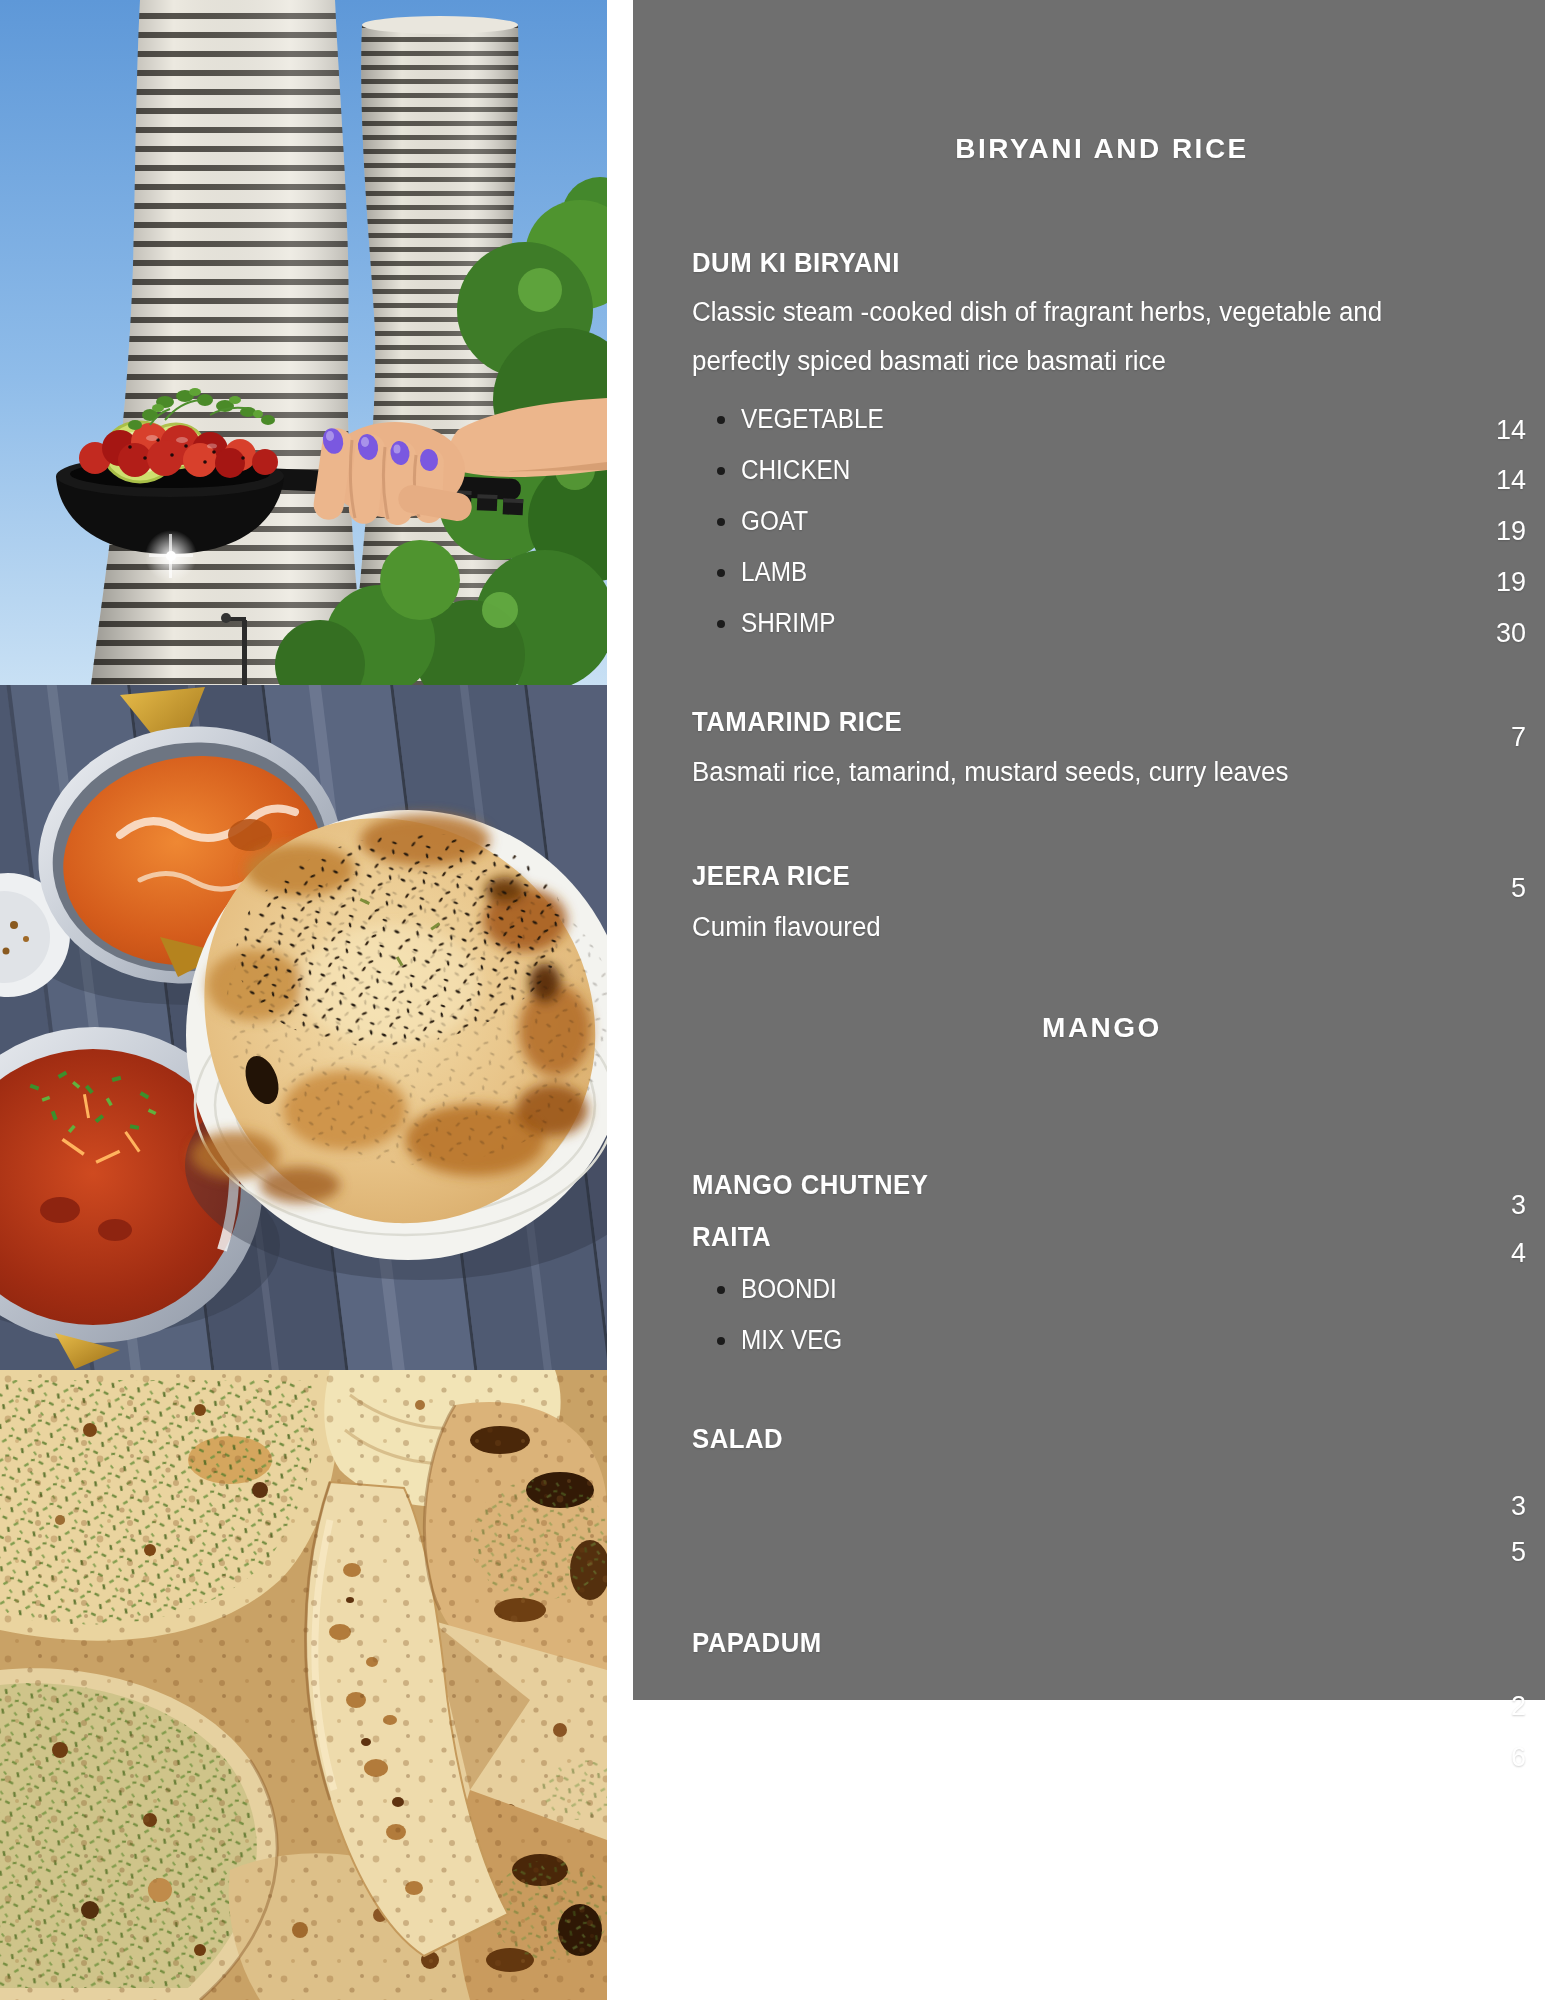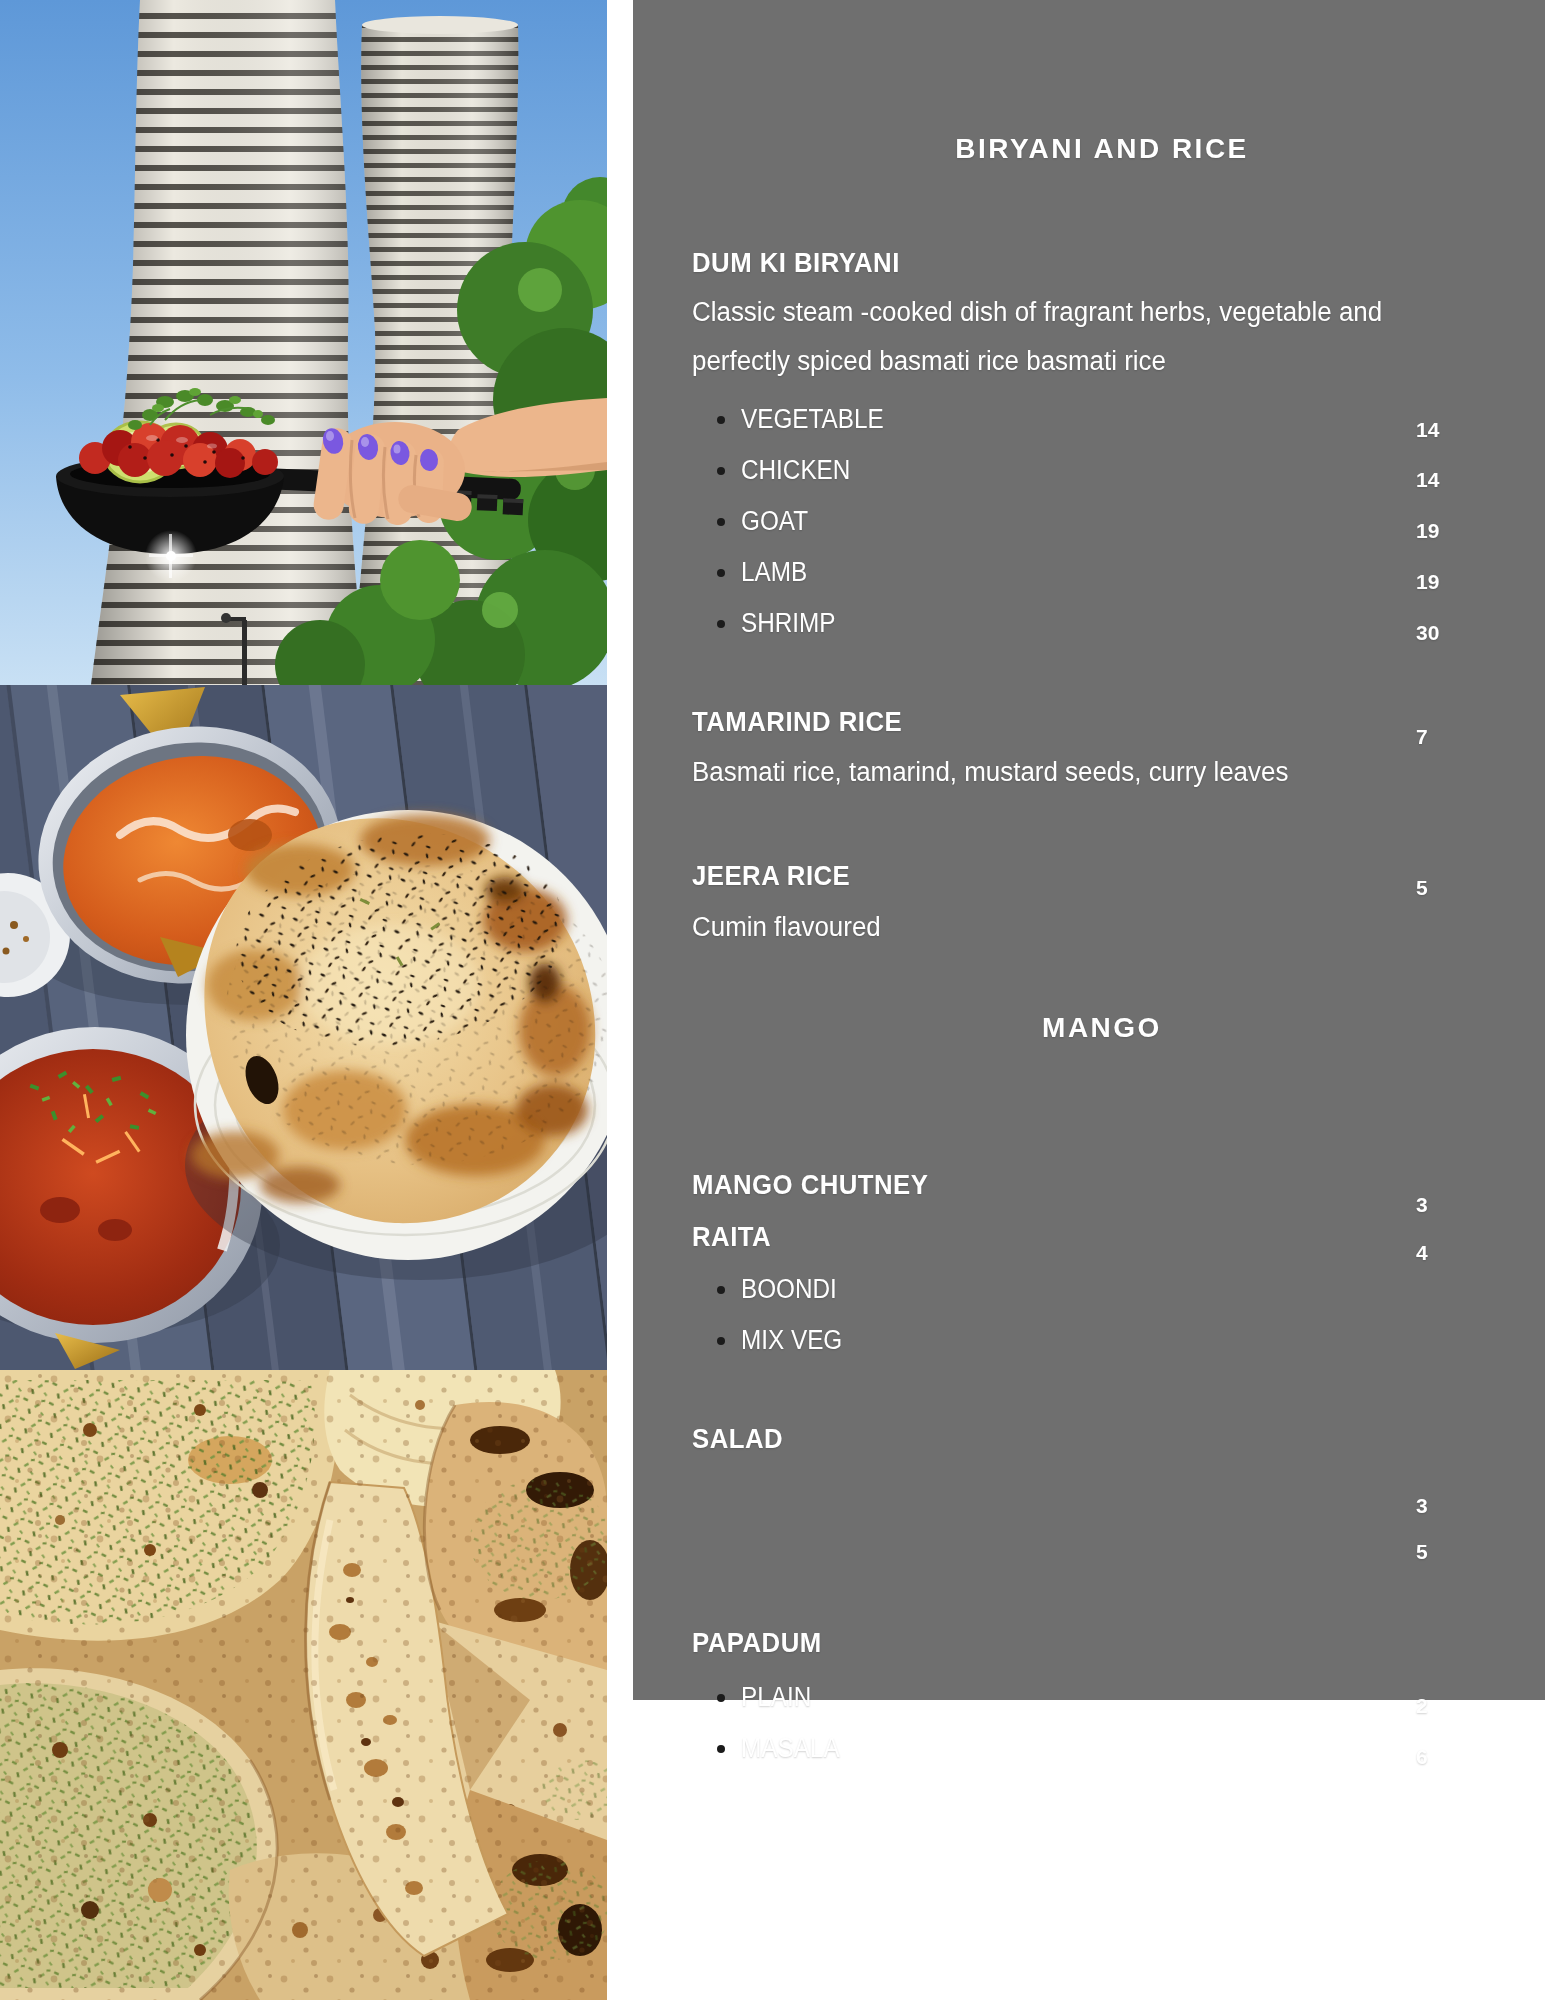--- a/index.html
+++ b/index.html
@@ -33,22 +33,22 @@
   .opts li{
     position:relative;height:51px;line-height:51px;padding-left:45px;
     font-size:27px;color:#fff;text-shadow:0 1px 2px rgba(0,0,0,.18);
   }
   .opts li::before{
     content:"";position:absolute;left:21px;top:22px;width:8px;height:8px;
     border-radius:50%;background:#1b1b1b;
   }
   .opts li span{display:inline-block;transform:scaleX(.9);transform-origin:left center;}
   .price{
-    right:45px;width:110px;text-align:left;
-    font-size:21px;line-height:30px;font-weight:700;
+    right:45px;width:110px;text-align:right;
+    font-size:27px;line-height:30px;font-weight:400;
   }
 </style>
 </head>
 <body>
 
 <div id="photos">
 
   <svg class="photo" style="top:0;height:685px" viewBox="0 0 607 685">
     <defs>
       <linearGradient id="sky" x1="0" y1="0" x2="0" y2="1">
@@ -493,20 +493,16 @@
   <ul class="opts" style="top:1260px">
     <li><span>BOONDI</span></li>
     <li><span>MIX VEG</span></li>
   </ul>
 
   <div class="t item-name" style="top:1423px">SALAD</div>
   <div class="t price" style="top:1491px">3</div>
   <div class="t price" style="top:1537px">5</div>
 
   <div class="t item-name" style="top:1627px">PAPADUM</div>
-  <ul class="opts" style="top:1668px">
-    <li><span>PLAIN</span></li>
-    <li><span>MASALA</span></li>
-  </ul>
   <div class="t price" style="top:1691px">2</div>
   <div class="t price" style="top:1742px">6</div>
 
 </div>
 
 </body></html>

